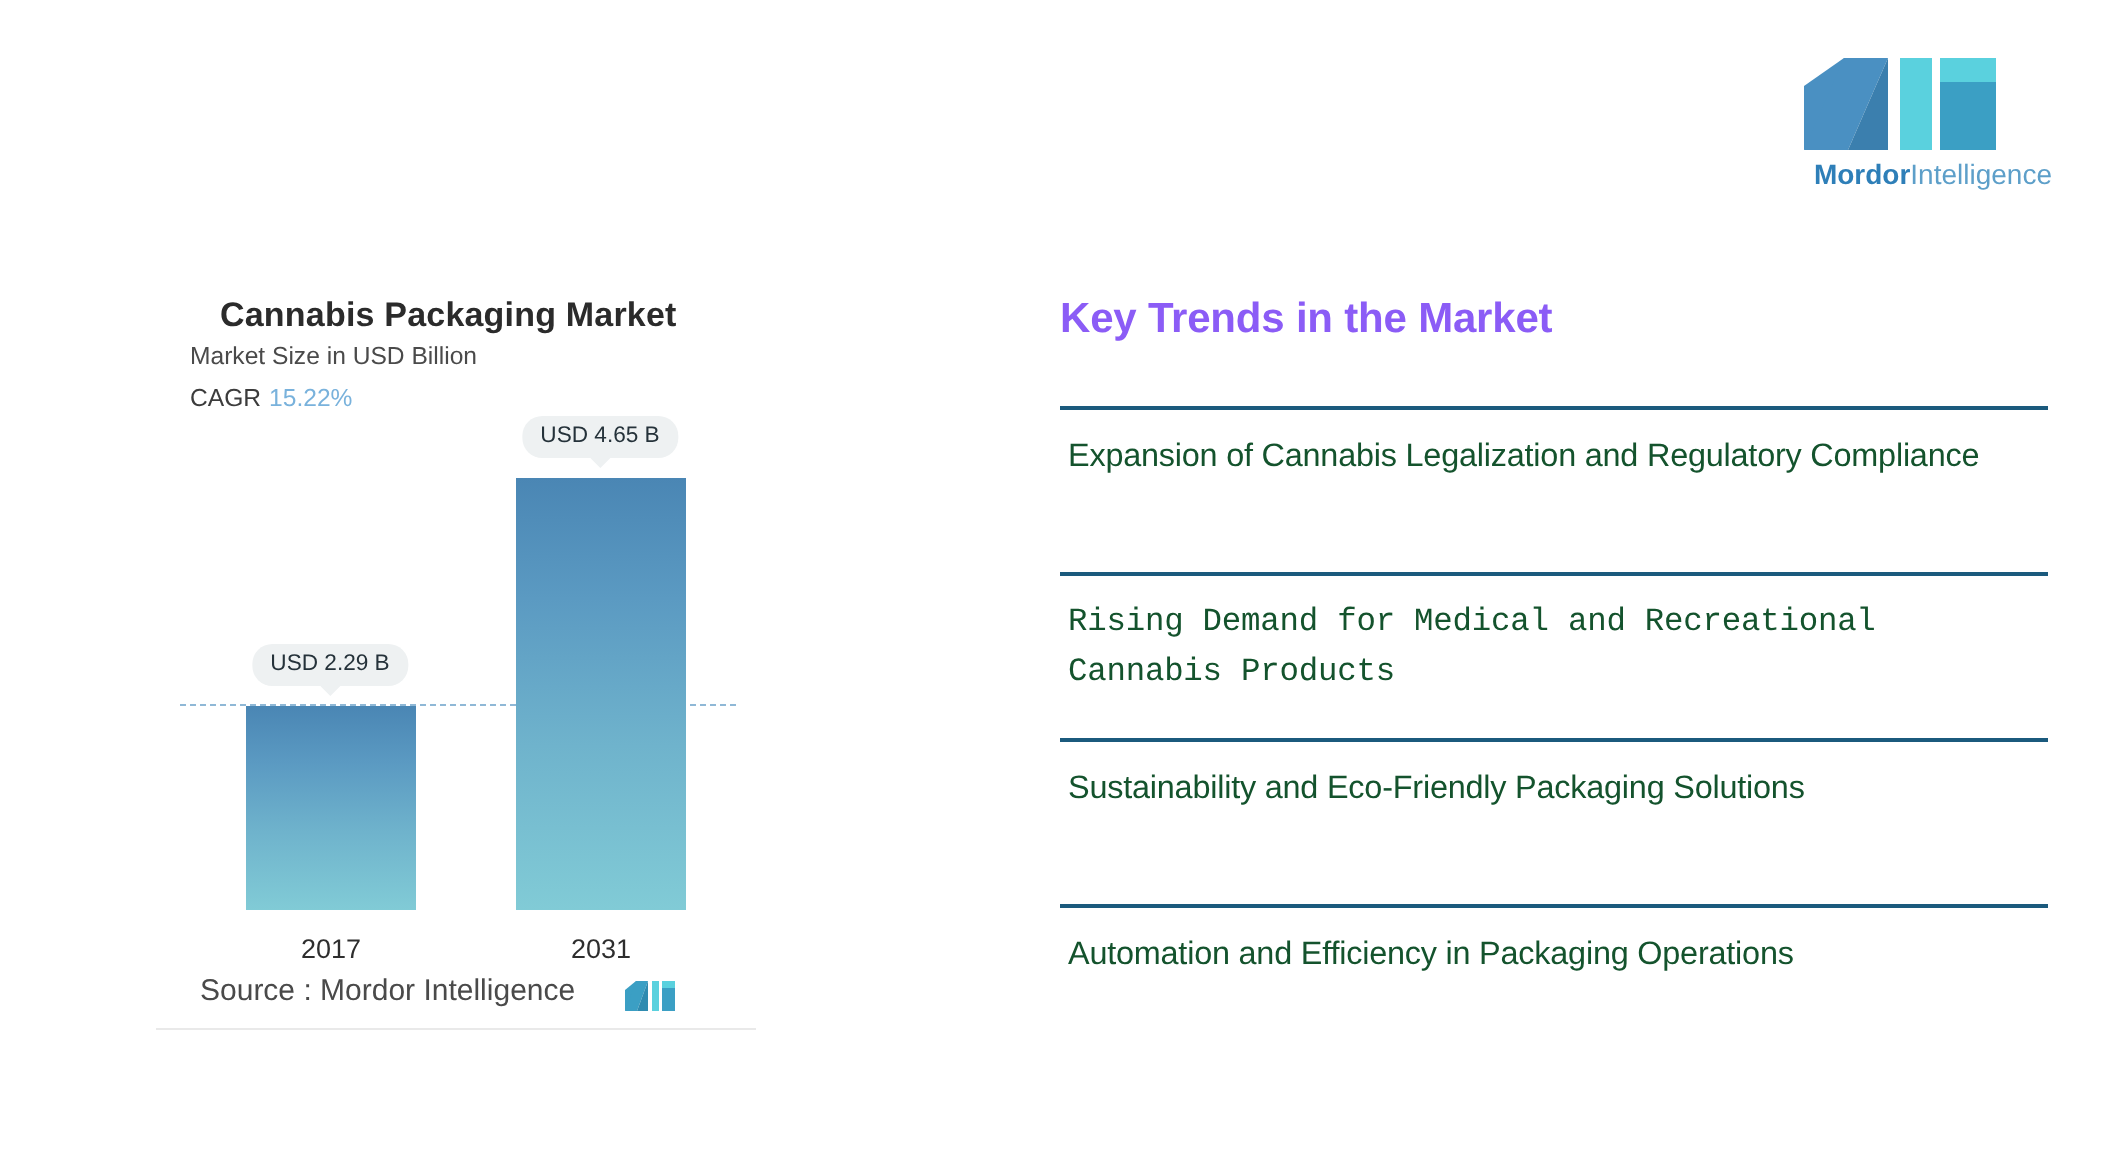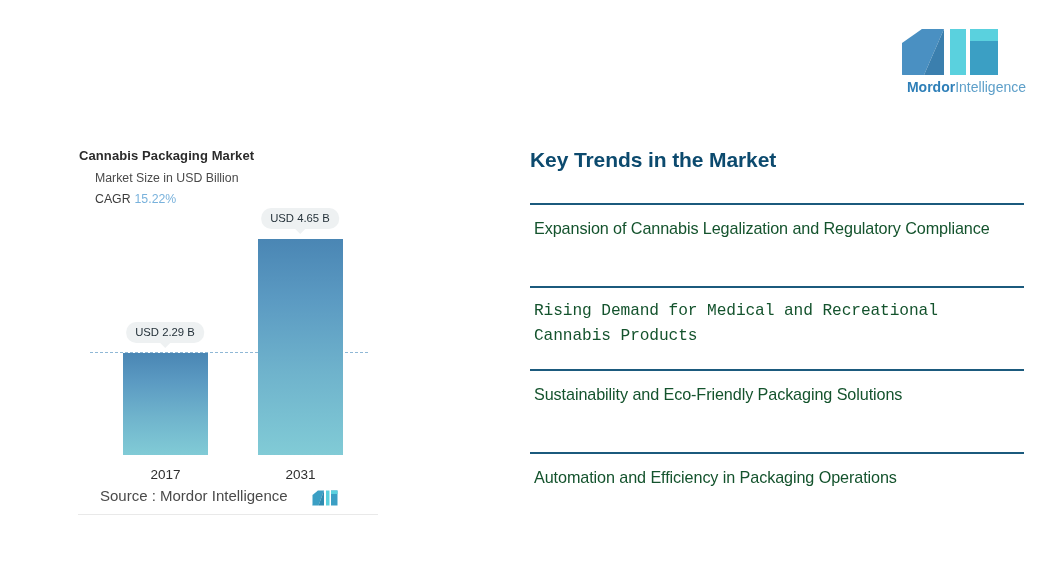--- a/index.html
+++ b/index.html
@@ -26,22 +26,22 @@
   }
   .brand-text .b1 { color: #2e7fb8; font-weight: bold; }
   .brand-text .b2 { color: #5d9fc9; font-weight: normal; }
 
   
   .chart-card {
     position: absolute; left: 78px; top: 130px; width: 300px; height: 385px;
     background: #fff; border-bottom: 1px solid #e9e9e9;
   }
   .chart-title {
-    position: absolute; left: 1px; top: 18px;
-    font-size: 13px; font-weight: 600; color: #2b2b2b; letter-spacing: 0.1px;
+    position: absolute; left: 32px; top: 18px;
+    font-size: 17px; font-weight: 600; color: #2b2b2b; letter-spacing: 0.1px;
   }
   .chart-sub {
     position: absolute; left: 17px; top: 41px;
     font-size: 12.3px; color: #4a4a4a;
   }
   .chart-cagr {
     position: absolute; left: 17px; top: 62px;
     font-size: 12.3px; color: #3c3c3c;
   }
   .chart-cagr .val { color: #79b2dc; margin-left: 4px; }
@@ -84,21 +84,21 @@
 
   .source {
     position: absolute; left: 22px; bottom: 10px;
     font-size: 15px; color: #4a4a4a; white-space: nowrap;
   }
   .source-mark { position: absolute; left: 234px; bottom: 8px; width: 26px; height: 16px; }
 
   
   .trends { position: absolute; left: 530px; top: 148px; width: 494px; }
   .trends-title {
-    font-size: 21px; font-weight: bold; color: #0c4a6e;
+    font-size: 21px; font-weight: bold; color: #8b5cf6;
     letter-spacing: -0.1px; margin-bottom: 5px;
   }
   .trend-list { position: absolute; left: 0; top: 55px; width: 494px; }
   .trend-item { position: absolute; left: 0; width: 494px; }
   .trend-item .rule { width: 494px; height: 2px; background: #1b5a7d; }
   .trend-item .txt {
     padding: 11px 4px 0 4px; font-size: 16.2px; line-height: 1.55;
     color: #14532d; letter-spacing: -0.1px;
   }
   .trend-item.t0 { top: 0px; }

